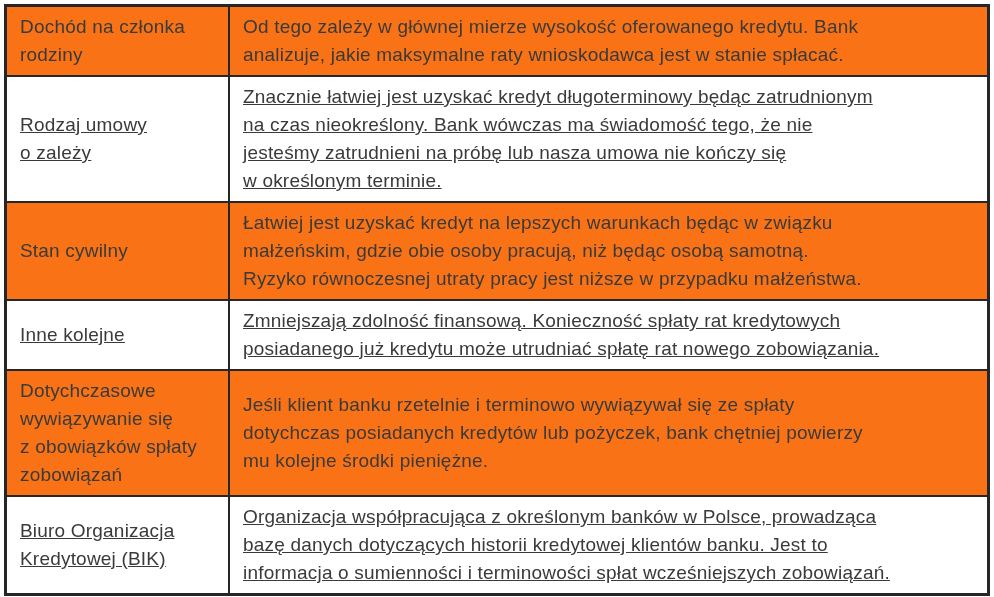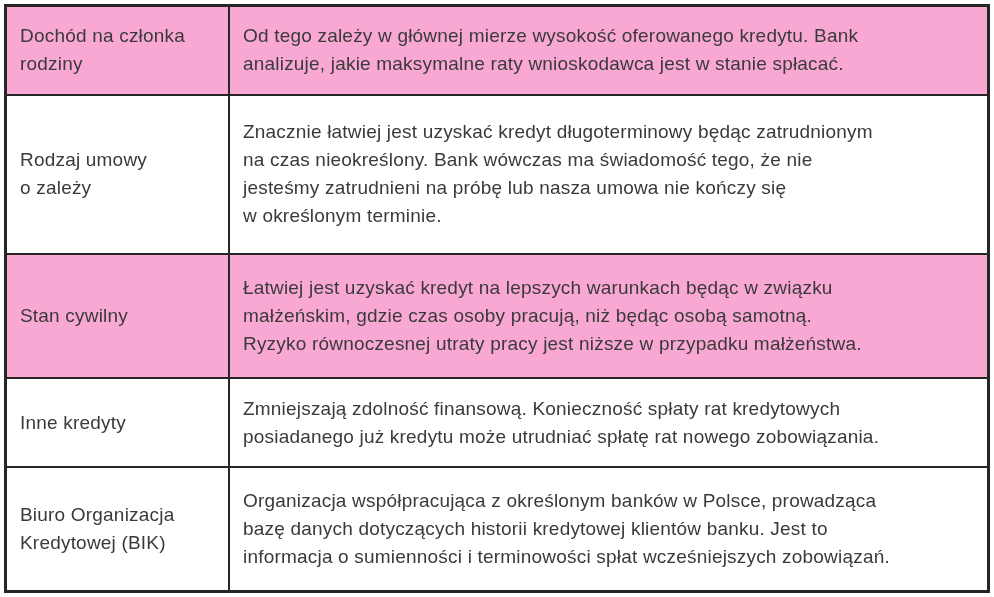--- a/index.html
+++ b/index.html
@@ -27,22 +27,22 @@
     vertical-align: middle;
     padding: 6px 12px 6px 13px;
     font-size: 19px;
     line-height: 28px;
     color: #3a3a3a;
     white-space: pre-line;
     letter-spacing: 0.2px;
     overflow: hidden;
   }
   td.label-cell { width: 196px; }
-  tr.shaded td { background: #f9a8d4; }
-  tr.plain  td { background: #ffffff; }
+  tr.shaded td { background: #f97316; }
+  tr.plain  td { background: #ffffff; text-decoration: underline; }
 </style>
 </head>
 <body>
 
 <div class="page">
   <table class="factors">
     <tbody>
   <tr class="shaded">
     <td class="label-cell">Dochód na członka
 rodziny</td>
@@ -55,30 +55,39 @@
 o zależy</td>
     <td class="desc-cell">Znacznie łatwiej jest uzyskać kredyt długoterminowy będąc zatrudnionym
 na czas nieokreślony. Bank wówczas ma świadomość tego, że nie
 jesteśmy zatrudnieni na próbę lub nasza umowa nie kończy się
 w określonym terminie.</td>
   </tr>
 
   <tr class="shaded">
     <td class="label-cell">Stan cywilny</td>
     <td class="desc-cell">Łatwiej jest uzyskać kredyt na lepszych warunkach będąc w związku
-małżeńskim, gdzie czas osoby pracują, niż będąc osobą samotną.
+małżeńskim, gdzie obie osoby pracują, niż będąc osobą samotną.
 Ryzyko równoczesnej utraty pracy jest niższe w przypadku małżeństwa.</td>
   </tr>
 
   <tr class="plain">
-    <td class="label-cell">Inne kredyty</td>
+    <td class="label-cell">Inne kolejne</td>
     <td class="desc-cell">Zmniejszają zdolność finansową. Konieczność spłaty rat kredytowych
 posiadanego już kredytu może utrudniać spłatę rat nowego zobowiązania.</td>
   </tr>
 
+  <tr class="shaded">
+    <td class="label-cell">Dotychczasowe
+wywiązywanie się
+z obowiązków spłaty
+zobowiązań</td>
+    <td class="desc-cell">Jeśli klient banku rzetelnie i terminowo wywiązywał się ze spłaty
+dotychczas posiadanych kredytów lub pożyczek, bank chętniej powierzy
+mu kolejne środki pieniężne.</td>
+  </tr>
 
   <tr class="plain">
     <td class="label-cell">Biuro Organizacja
 Kredytowej (BIK)</td>
     <td class="desc-cell">Organizacja współpracująca z określonym banków w Polsce, prowadząca
 bazę danych dotyczących historii kredytowej klientów banku. Jest to
 informacja o sumienności i terminowości spłat wcześniejszych zobowiązań.</td>
   </tr>
 </tbody>
   </table>

